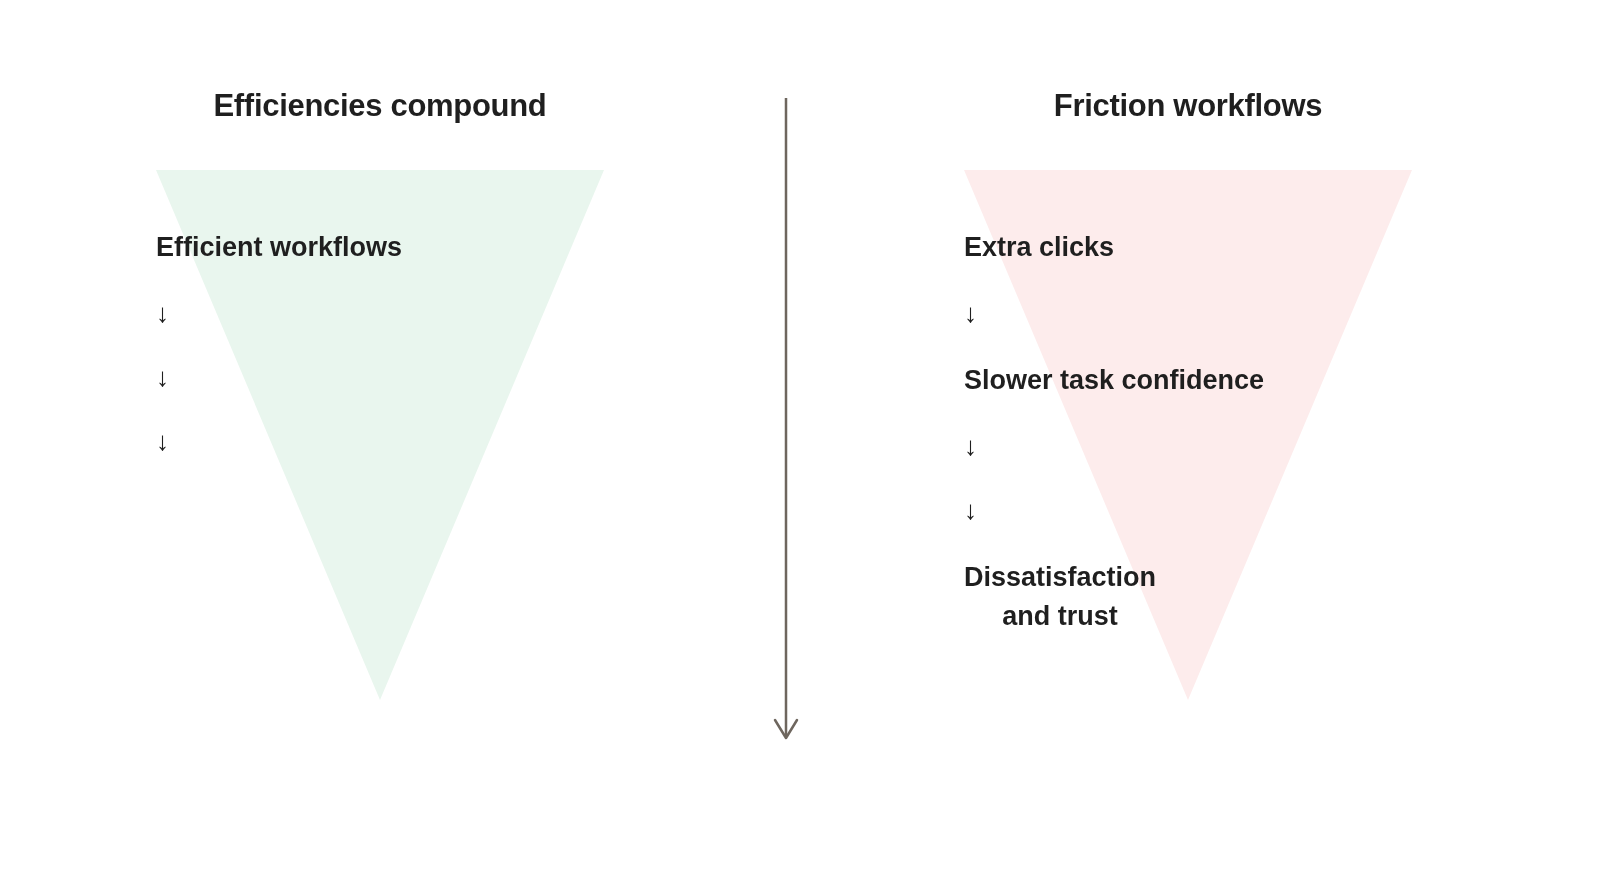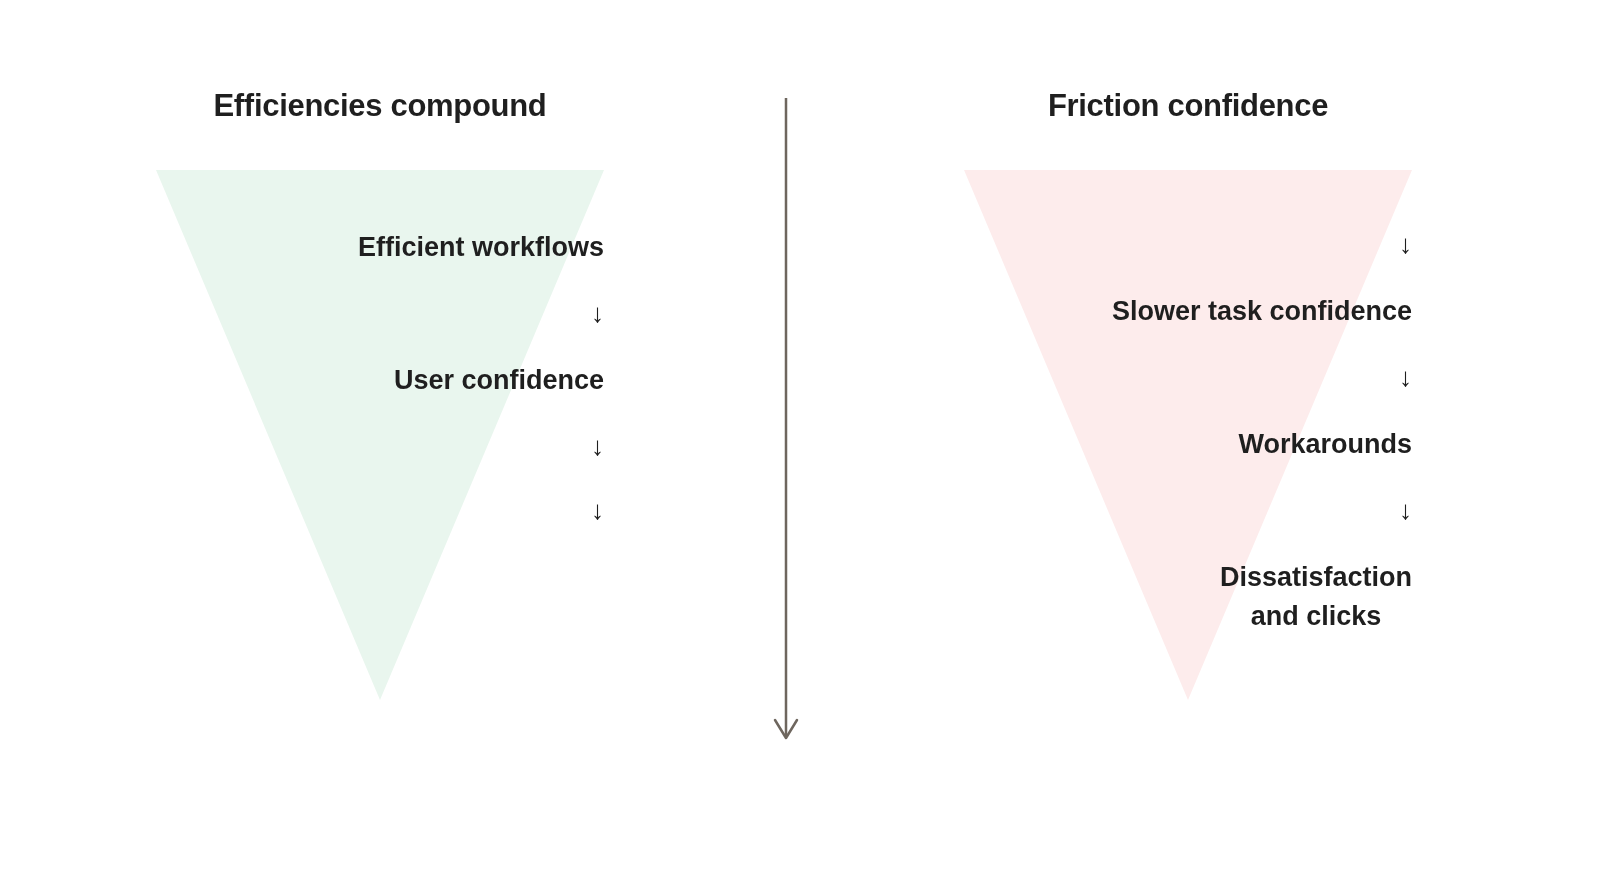--- a/index.html
+++ b/index.html
@@ -51,21 +51,21 @@
   .funnel.left .triangle{background:var(--left-fill);}
   .funnel.right .triangle{background:var(--right-fill);}
   .steps{
     position:absolute;
     top:140px;
     left:0;
     width:100%;
     z-index:1;
     display:flex;
     flex-direction:column;
-    align-items:flex-end;
+    align-items:flex-start;
     gap:30px;
   }
   .step{
     font-size:27px;
     font-weight:700;
     line-height:1.45;
     text-align:center;
     white-space:pre-line;
     color:var(--text);
   }
@@ -98,41 +98,40 @@
 <body>
 
 <div class="canvas">
 
   <section class="funnel left">
     <h2 class="funnel-title">Efficiencies compound</h2>
     <div class="triangle"></div>
     <div class="steps">
       <div class="step">Efficient workflows</div>
       <div class="step-arrow">↓</div>
-      <div class="step">User confidence</div>
       <div class="step-arrow">↓</div>
       <div class="step-arrow">↓</div>
     </div>
   </section>
 
   <div class="center-arrow">
     <svg viewBox="0 0 32 652" fill="none" xmlns="http://www.w3.org/2000/svg">
       <line x1="16" y1="2" x2="16" y2="640" stroke="var(--divider)" stroke-width="2.5"></line>
       <path d="M5 624 L16 642 L27 624" stroke="var(--divider)" stroke-width="2.5" fill="none" stroke-linecap="round" stroke-linejoin="round"></path>
     </svg>
   </div>
 
   <section class="funnel right">
-    <h2 class="funnel-title">Friction confidence</h2>
+    <h2 class="funnel-title">Friction workflows</h2>
     <div class="triangle"></div>
     <div class="steps">
+      <div class="step">Extra clicks</div>
       <div class="step-arrow">↓</div>
       <div class="step">Slower task confidence</div>
       <div class="step-arrow">↓</div>
-      <div class="step">Workarounds</div>
       <div class="step-arrow">↓</div>
       <div class="step">Dissatisfaction
-and clicks</div>
+and trust</div>
     </div>
   </section>
 
 
 </div>
 
 </body></html>

